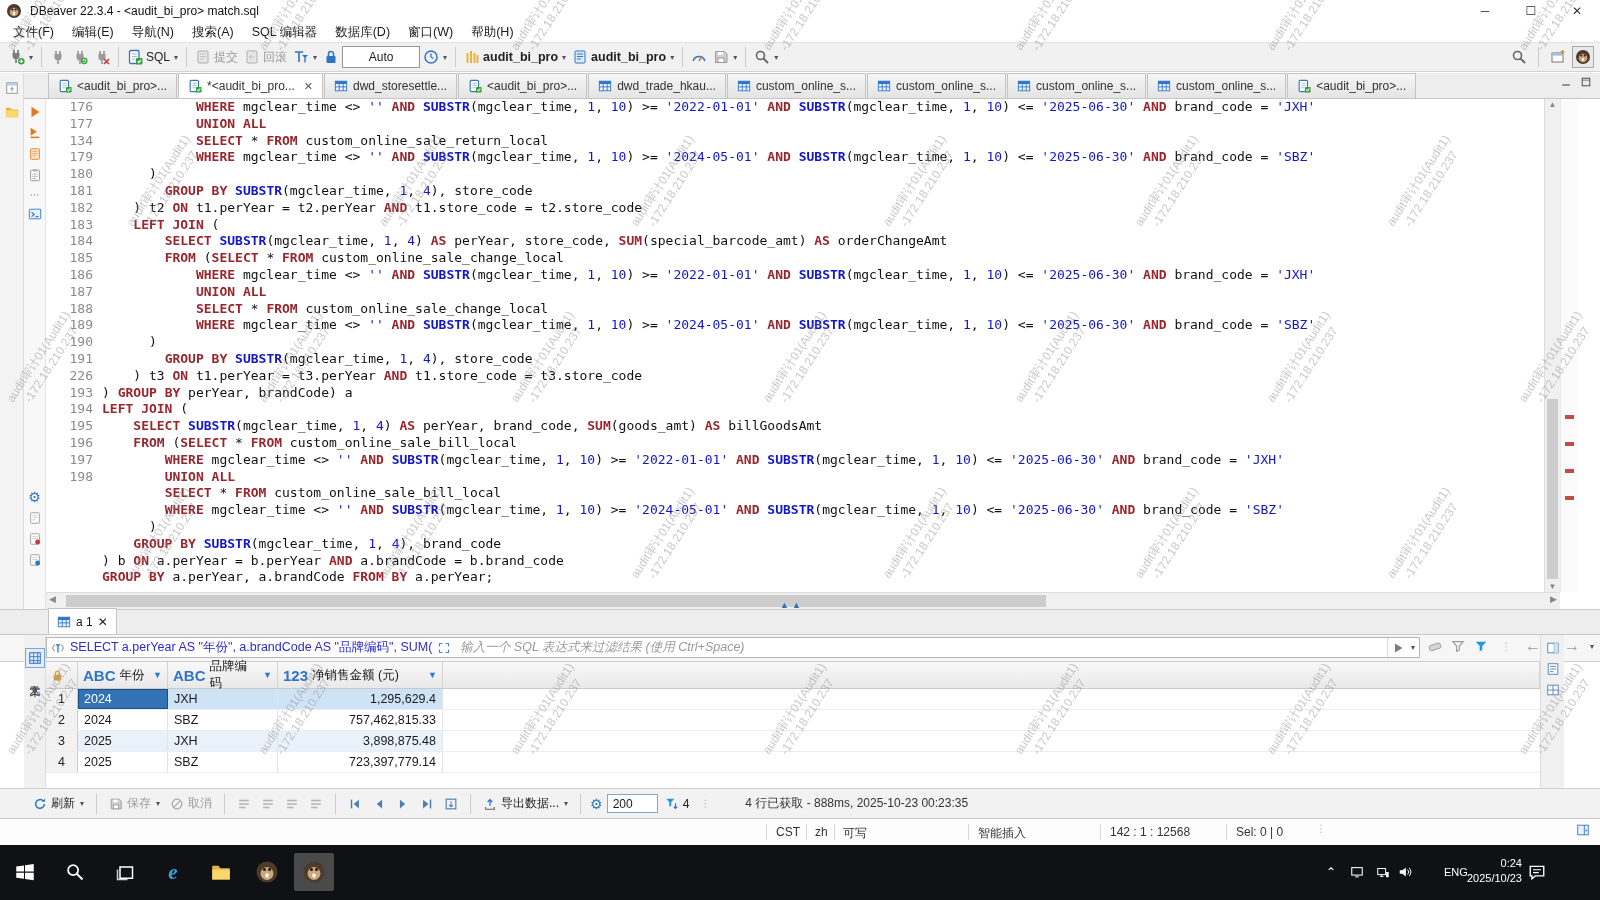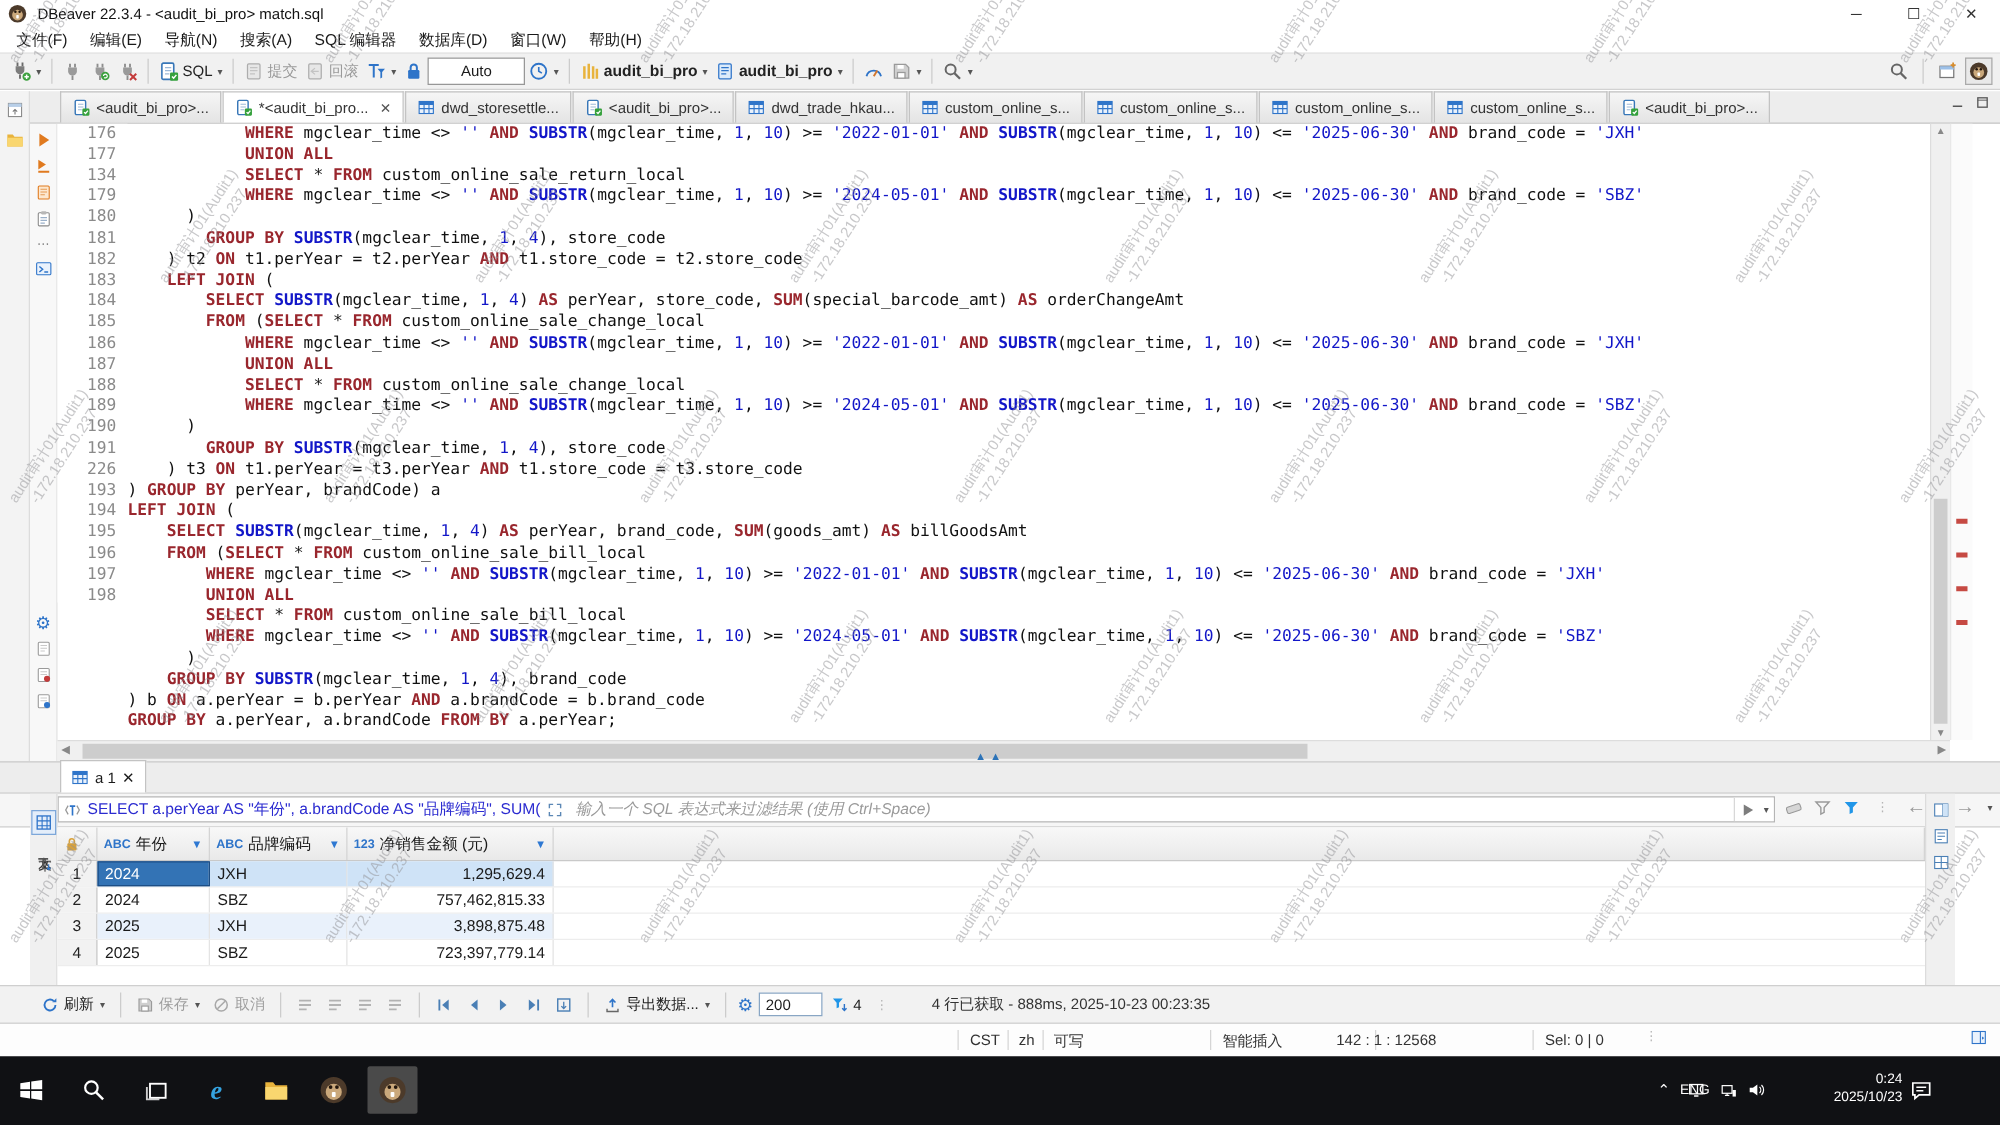--- a/index.html
+++ b/index.html
@@ -66,21 +66,21 @@
   .fi-run{position:absolute;right:0;top:0;height:100%;display:flex;align-items:center;background:#fff;border-left:1px solid #d8d8d8;padding:0 4px;gap:6px;}
   .filter-icons{position:absolute;left:1428px;top:2px;display:flex;align-items:center;gap:9px;}
   .res-left{left:24px;top:635px;width:22px;height:153px;background:#f0f0f0;border-right:1px solid #dcdcdc;display:flex;flex-direction:column;align-items:center;padding-top:8px;box-sizing:border-box;}
   .pres-label{writing-mode:vertical-rl;font-size:11px;color:#333;letter-spacing:1px;margin-bottom:3px;}
   .pres-btn{width:20px;height:20px;display:flex;align-items:center;justify-content:center;margin-bottom:8px;box-sizing:border-box;}
   .pres-btn.sel{background:#e4eefa;border:1px solid #7da7d9;}
   .res-right{left:1540px;top:635px;width:24px;height:153px;background:#f0f0f0;border-left:1px solid #dcdcdc;display:flex;flex-direction:column;align-items:center;padding-top:6px;gap:7px;box-sizing:border-box;}
   .grid{left:46px;top:662px;width:1494px;height:126px;background:#fff;font-size:12.5px;}
   .ghead{display:flex;height:27px;background:linear-gradient(#f8f8f8,#e9e9e9);border-bottom:1px solid #c9c9c9;box-sizing:border-box;}
   .gh{display:flex;align-items:center;gap:4px;padding:0 5px;border-right:1px solid #d4d4d4;box-sizing:border-box;}
-  .gh .typ{color:#2e74c9;font-size:10px;font-weight:bold;}
+  .gh .typ{color:#2e74c9;font-size:15px;font-weight:bold;}
   .gh .sort{margin-left:auto;color:#2e78d2;font-size:9px;}
   .grow{display:flex;height:21px;border-bottom:1px solid #ededed;box-sizing:border-box;}
   .gc{display:flex;align-items:center;padding:0 6px;border-right:1px solid #e4e4e4;box-sizing:border-box;overflow:hidden;white-space:nowrap;}
   .gc.num{justify-content:center;background:#f2f2f2;border-right:1px solid #c9c9c9;color:#222;}
   .gc.right{justify-content:flex-end;}
   .r1bg{background:#cfe3f7;} .r1num{background:#bdd7f0;} .altbg{background:#e9f1fb;}
   .cell-sel{background:#3373b5;color:#fff;outline:1px solid #1d4e85;outline-offset:-1px;}
   
   .res-toolbar{left:0;top:788px;width:1600px;height:30px;background:#f2f2f2;border-top:1px solid #cfcfcf;display:flex;align-items:center;padding-left:30px;gap:4px;font-size:12px;box-sizing:border-box;}
   .rt-btn{display:flex;align-items:center;gap:4px;padding:2px 3px;white-space:nowrap;}
@@ -883,21 +883,21 @@
   <div class="abs statusbar">
     <span class="sb-sep" style="left:766px"></span>
     <span class="sb-item" style="left:776px">CST</span>
     <span class="sb-sep" style="left:806px"></span>
     <span class="sb-item" style="left:815px">zh</span>
     <span class="sb-sep" style="left:834px"></span>
     <span class="sb-item" style="left:843px">可写</span>
     <span class="sb-sep" style="left:968px"></span>
     <span class="sb-item" style="left:978px">智能插入</span>
     <span class="sb-sep" style="left:1100px"></span>
-    <span class="sb-item" style="left:1069px">142 : 1 : 12568</span>
+    <span class="sb-item" style="left:1110px">142 : 1 : 12568</span>
     <span class="sb-sep" style="left:1226px"></span>
     <span class="sb-item" style="left:1236px">Sel: 0 | 0</span>
     <span class="sb-item dotsep" style="left:1312px;top:4px">⋮</span>
     <span class="sb-item" style="left:1576px;top:4px"><span data-icon="panelblue" class="i14"><svg viewBox="0 0 16 16">
             <rect x="2" y="2.5" width="12" height="11" fill="#eaf2fc" stroke="#2e74c9"></rect>
             <path d="M9.5 2.5v11" stroke="#2e74c9"></path>
             <path d="M11 7l2 1.5-2 1.5z" fill="#2e74c9"></path>
           </svg></span></span>
   </div>
 
@@ -980,21 +980,21 @@
         </span>
       </span>
     <span class="tk-ico" style="left:1392px">
         <span data-icon="speaker" class="i14">
           <svg viewBox="0 0 16 16">
             <path d="M2 6v4h3l4 3V3L5 6z" fill="#fff"></path>
             <path d="M11 5.2a4 4 0 0 1 0 5.6M12.8 3.4a6.5 6.5 0 0 1 0 9.2" fill="none" stroke="#fff" stroke-width="1.1"></path>
           </svg>
         </span>
       </span>
-    <span class="tk-txt" style="left:1344px;top:21px">ENG</span>
+    <span class="tk-txt" style="left:1444px;top:21px">ENG</span>
     <div class="clock">
       <div>0:24</div>
       <div>2025/10/23</div>
     </div>
     <span class="tk-ico" style="left:1524px">
         <span data-icon="comment" class="i16" style="width:18px;height:18px">
           <svg viewBox="0 0 16 16">
             <path d="M2 3h12v8.5H6.5L3.5 14v-2.5H2z" fill="none" stroke="#fff" stroke-width="1.2"></path>
             <path d="M4.5 6h7M4.5 8.5h5" stroke="#fff" stroke-width="1"></path>
           </svg>

